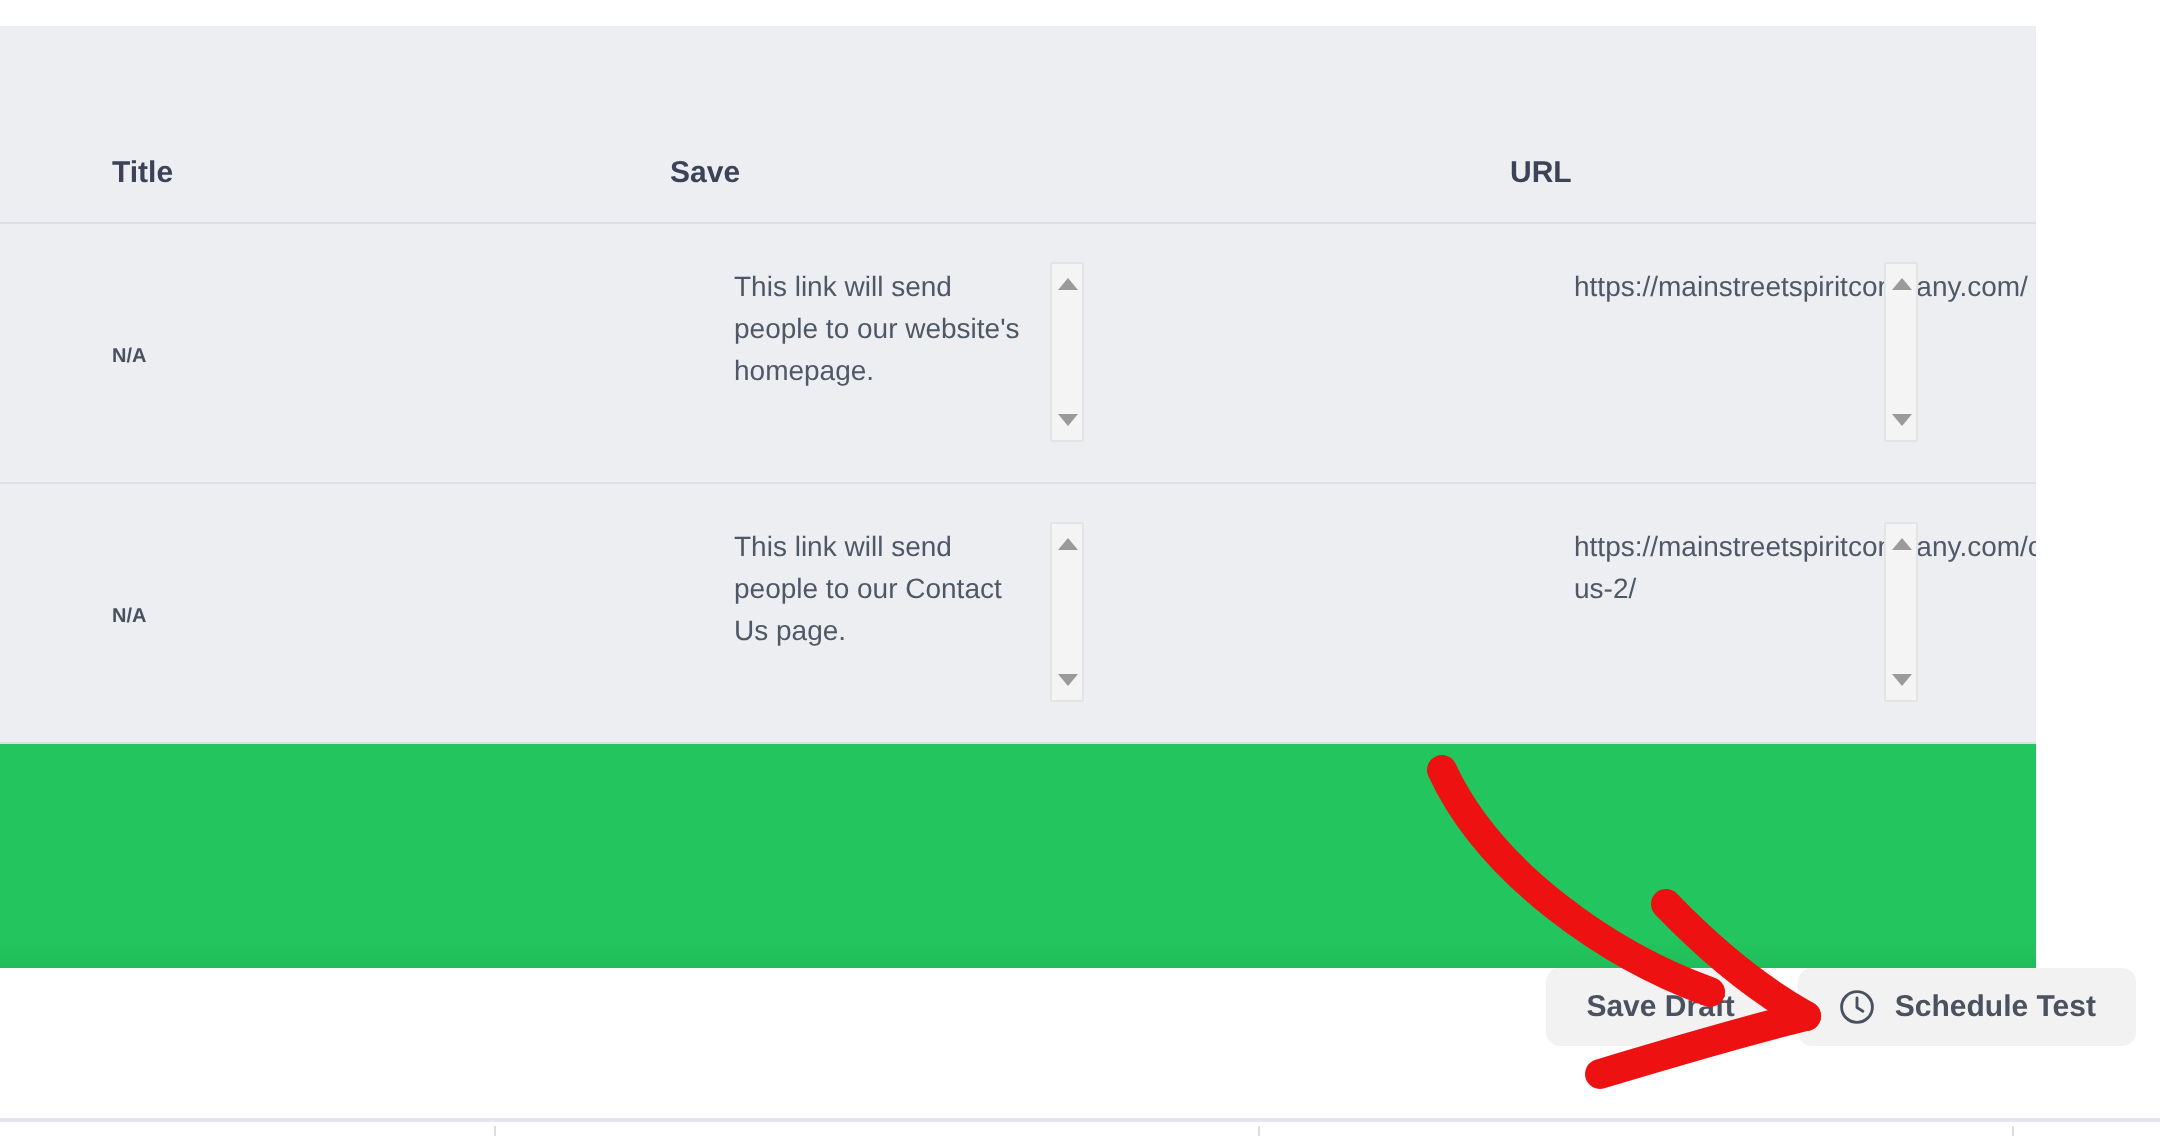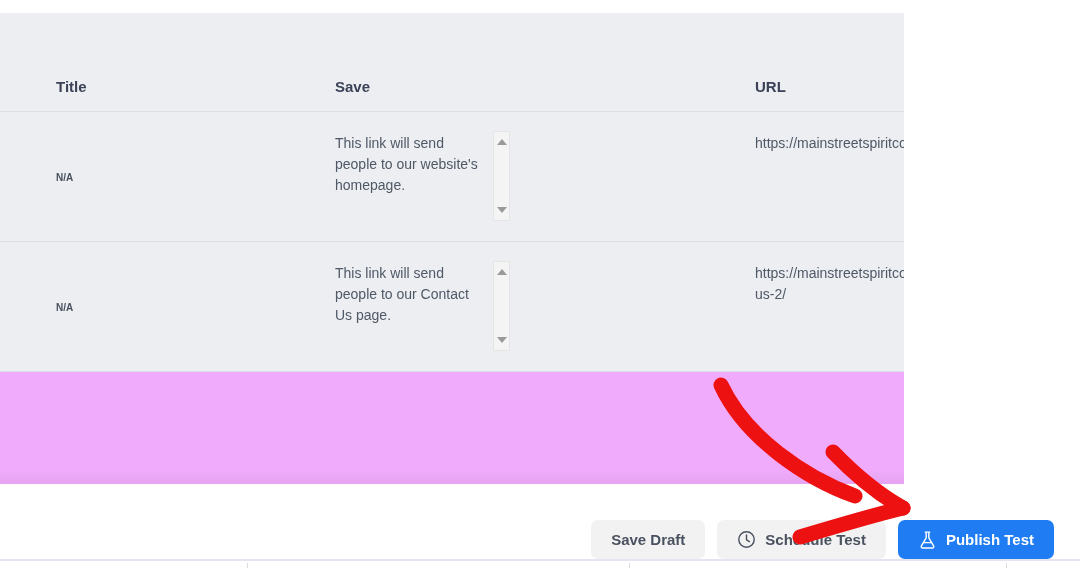--- a/index.html
+++ b/index.html
@@ -22,23 +22,23 @@
     top: 0; left: 0;
     width: 1080px;
     height: 13px;
     background: #ffffff;
   }
 
   
   .table-panel {
     position: absolute;
     top: 13px; left: 0;
-    width: 904px;
+    width: 1018px;
     height: 471px;
-    background: #f0abfc;
+    background: #22c55e;
     overflow: hidden;
   }
   .table-panel::after {
     content: "";
     position: absolute;
     left: 0; right: 0; bottom: 0;
     height: 14px;
     background: linear-gradient(to bottom, rgba(0,0,0,0), rgba(0,0,0,0.045));
     pointer-events: none;
   }
@@ -88,20 +88,21 @@
   
   .scrollbox {
     position: relative;
     display: block;
     width: 175px;
     min-height: 90px;
     padding-right: 24px;
     line-height: 21px;
     color: #4f5866;
     font-size: 14px;
+    margin-left: 32px;
   }
   .scrollbox .sb-text {
     display: block;
     padding-top: 2px;
   }
   .scroll-track {
     position: absolute;
     top: 0;
     right: 0;
     width: 17px;
@@ -125,23 +126,23 @@
   .url-box .scroll-track { right: -12px; }
 
   
   .action-bar {
     position: absolute;
     left: 0; top: 484px;
     width: 1080px;
     height: 75px;
     background: #ffffff;
     display: flex;
-    align-items: flex-end;
+    align-items: flex-start;
     justify-content: flex-end;
-    padding-right: 26px;
+    padding-right: 12px;
     gap: 12px;
   }
   .btn {
     display: inline-flex;
     align-items: center;
     justify-content: center;
     gap: 9px;
     height: 39px;
     border-radius: 7px;
     font-size: 15px;
@@ -277,27 +278,20 @@
   </button>
 
   <button class="btn btn-secondary">
     <svg width="19" height="19" viewBox="0 0 20 20" aria-hidden="true">
       <circle cx="10" cy="10" r="8.1" fill="none" stroke="#4a5260" stroke-width="1.5"></circle>
       <path d="M10 5.2 V10.3 L13.1 12.2" fill="none" stroke="#4a5260" stroke-width="1.5" stroke-linecap="round" stroke-linejoin="round"></path>
     </svg>
     <span>Schedule Test</span>
   </button>
 
-  <button class="btn btn-primary">
-    <svg width="19" height="20" viewBox="0 0 20 21" aria-hidden="true">
-      <path d="M7.6 2.2 h4.8 M8.6 2.2 v6.0 L3.6 16.6 a1.6 1.6 0 0 0 1.4 2.4 h10 a1.6 1.6 0 0 0 1.4 -2.4 L11.4 8.2 V2.2" fill="none" stroke="#ffffff" stroke-width="1.5" stroke-linecap="round" stroke-linejoin="round"></path>
-      <path d="M6.0 13.3 h8.0" fill="none" stroke="#ffffff" stroke-width="1.3" stroke-linecap="round"></path>
-    </svg>
-    <span>Publish Test</span>
-  </button>
 </div>
 
 <div class="footer-line"></div>
 <div class="footer-ticks">
   <span class="tick" style="left:247px"></span>
   <span class="tick" style="left:629px"></span>
   <span class="tick" style="left:1006px"></span>
 </div>
 
 <svg class="arrow-overlay" viewBox="0 0 1080 571">

